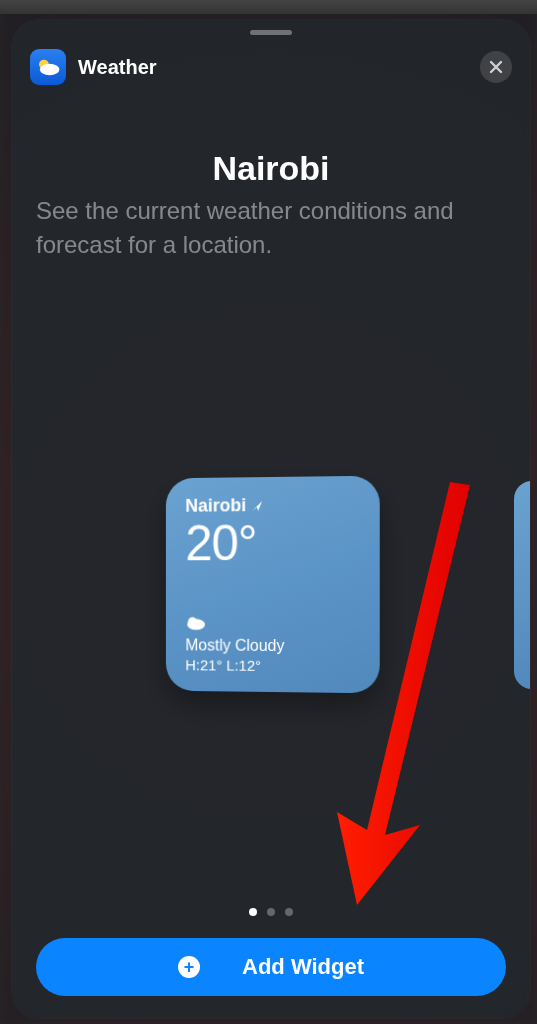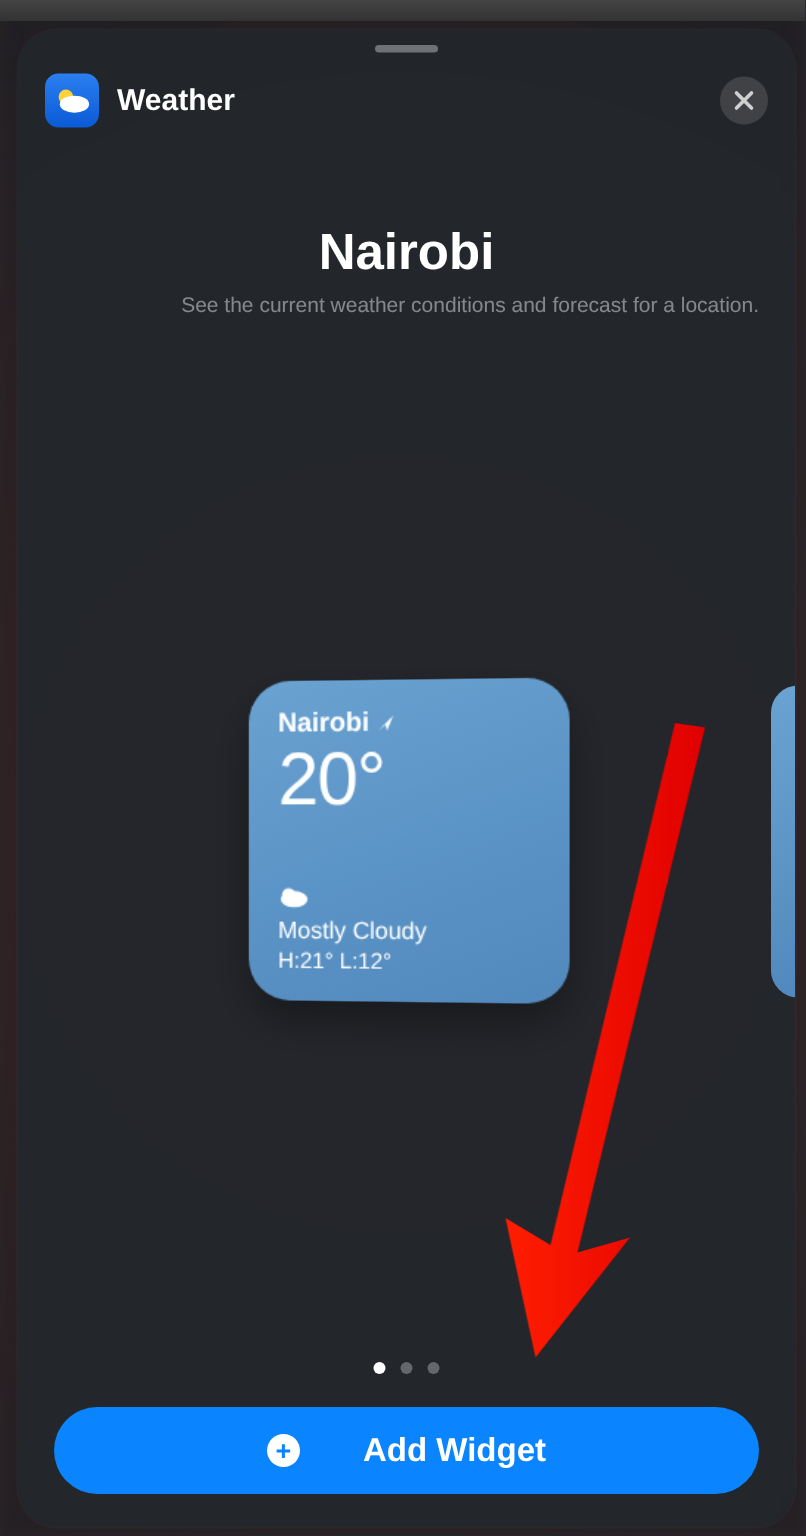--- a/index.html
+++ b/index.html
@@ -51,22 +51,22 @@
       display: flex; align-items: center; justify-content: center;
       cursor: pointer;
     }
     .close-btn svg { width: 14px; height: 14px; }
     .title {
       color: #fff; font-size: 34px; font-weight: 700;
       text-align: center; margin-top: 54px;
     }
     .subtitle {
       color: rgba(255,255,255,0.45);
-      font-size: 14px; line-height: 1.4;
-      text-align: right;
+      font-size: 24px; line-height: 1.4;
+      text-align: left;
       padding: 6px 24px 0;
     }
     .widget-stage {
       flex: 1;
       display: flex; align-items: center; justify-content: center;
       position: relative;
     }
     .widget-small {
       width: 215px; height: 215px;
       border-radius: 28px;

